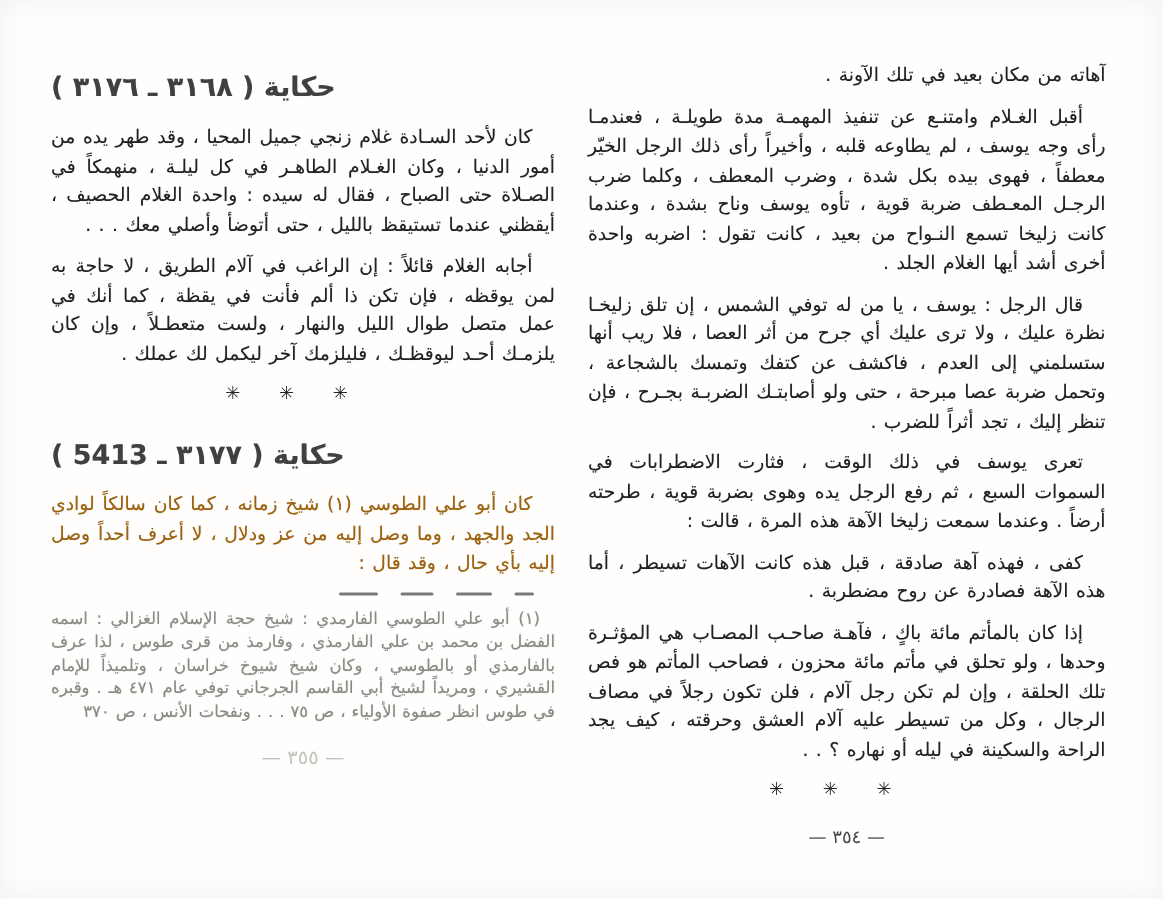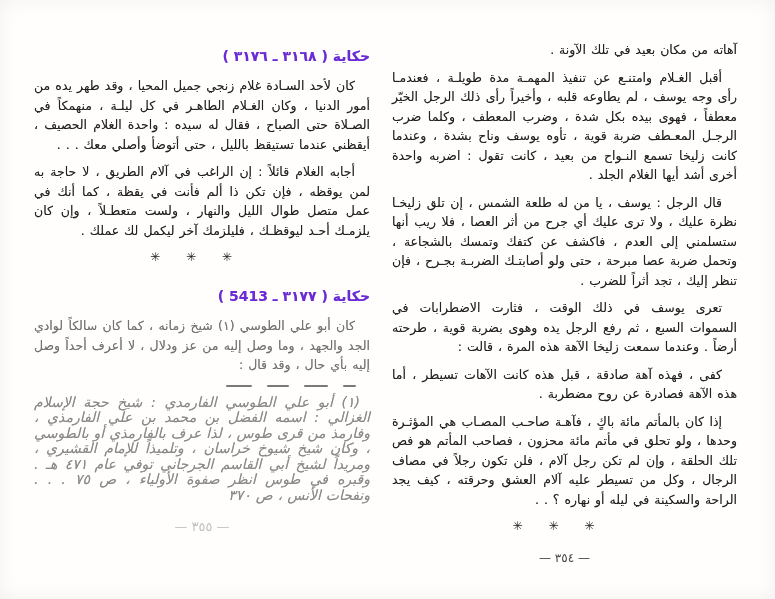--- a/index.html
+++ b/index.html
@@ -21,78 +21,77 @@
     line-height:19.5px;
     color:#222120;
     text-align:justify;
     text-indent:15px;
     text-shadow:0 0 0.5px rgba(25,25,25,0.35);
     word-spacing:1px;
   }
   .continuation{text-indent:0;}
   .story-title{
     margin:0 0 12px 0;
-    font-size:14px;
+    font-size:18px;
     font-weight:700;
-    text-align:right;
-    color:#6d28d9;
+    text-align:left;
+    color:#404040;
     letter-spacing:0.5px;
     text-shadow:0 0 0.5px rgba(25,25,25,0.3);
   }
   .title-second{margin-top:24px;}
   .stars{
     margin:10px 0 6px 0;
     text-align:center;
     font-size:12px;
     letter-spacing:11px;
     padding-left:0;
     color:#262524;
     text-indent:11px; 
   }
-  .faded{color:#737373;}
+  .faded{color:#a16207;}
   .fn-sep{
     display:flex;
     gap:15px;
     justify-content:flex-start;
     margin:10px 14px 8px 0;
     align-items:center;
   }
   .fn-sep span{display:block;height:2px;background:#7a7977;border-radius:1px;}
   .fn-dash-1{width:13px;}
   .fn-dash-2{width:24px;}
   .fn-dash-3{width:22px;}
   .fn-dash-4{width:26px;}
   .footnote{
     margin:0;
-    font-size:14px;
+    font-size:11px;
     line-height:15.5px;
     color:#8b8a87;
     text-align:justify;
     text-indent:10px;
     text-shadow:0 0 0.6px rgba(120,120,118,0.5);
     word-spacing:0.5px;
-    font-style:italic;
   }
   .page-num{
     text-align:center;
     font-size:12px;
     letter-spacing:2px;
   }
   .page-num-right{margin-top:18px;color:#474645;}
   .page-num-left{margin-top:16px;color:#c3c2bf;font-size:13px;}
 </style>
 </head>
 <body>
 
 <div class="spread">
 
   <div class="page page-right">
     <p class="body-text continuation">آهاته من مكان بعيد في تلك الآونة .</p>
     <p class="body-text">أقبل الغـلام وامتنـع عن تنفيذ المهمـة مدة طويلـة ، فعندمـا رأى وجه يوسف ، لم يطاوعه قلبه ، وأخيراً رأى ذلك الرجل الخيّر معطفاً ، فهوى بيده بكل شدة ، وضرب المعطف ، وكلما ضرب الرجـل المعـطف ضربة قوية ، تأوه يوسف وناح بشدة ، وعندما كانت زليخا تسمع النـواح من بعيد ، كانت تقول : اضربه واحدة أخرى أشد أيها الغلام الجلد .</p>
-    <p class="body-text">قال الرجل : يوسف ، يا من له طلعة الشمس ، إن تلق زليخـا نظرة عليك ، ولا ترى عليك أي جرح من أثر العصا ، فلا ريب أنها ستسلمني إلى العدم ، فاكشف عن كتفك وتمسك بالشجاعة ، وتحمل ضربة عصا مبرحة ، حتى ولو أصابتـك الضربـة بجـرح ، فإن تنظر إليك ، تجد أثراً للضرب .</p>
+    <p class="body-text">قال الرجل : يوسف ، يا من له توفي الشمس ، إن تلق زليخـا نظرة عليك ، ولا ترى عليك أي جرح من أثر العصا ، فلا ريب أنها ستسلمني إلى العدم ، فاكشف عن كتفك وتمسك بالشجاعة ، وتحمل ضربة عصا مبرحة ، حتى ولو أصابتـك الضربـة بجـرح ، فإن تنظر إليك ، تجد أثراً للضرب .</p>
     <p class="body-text">تعرى يوسف في ذلك الوقت ، فثارت الاضطرابات في السموات السبع ، ثم رفع الرجل يده وهوى بضربة قوية ، طرحته أرضاً . وعندما سمعت زليخا الآهة هذه المرة ، قالت :</p>
     <p class="body-text">كفى ، فهذه آهة صادقة ، قبل هذه كانت الآهات تسيطر ، أما هذه الآهة فصادرة عن روح مضطربة .</p>
     <p class="body-text">إذا كان بالمأتم مائة باكٍ ، فآهـة صاحـب المصـاب هي المؤثـرة وحدها ، ولو تحلق في مأتم مائة محزون ، فصاحب المأتم هو فص تلك الحلقة ، وإن لم تكن رجل آلام ، فلن تكون رجلاً في مصاف الرجال ، وكل من تسيطر عليه آلام العشق وحرقته ، كيف يجد الراحة والسكينة في ليله أو نهاره ؟ . .</p>
     <div class="stars">✳ ✳ ✳</div>
     <div class="page-num page-num-right">— ٣٥٤ —</div>
   </div>
 
   <div class="page page-left">
     <div class="story-title">حكاية ( ٣١٦٨ ـ ٣١٧٦ )</div>
     <p class="body-text">كان لأحد السـادة غلام زنجي جميل المحيا ، وقد طهر يده من أمور الدنيا ، وكان الغـلام الطاهـر في كل ليلـة ، منهمكاً في الصـلاة حتى الصباح ، فقال له سيده : واحدة الغلام الحصيف ، أيقظني عندما تستيقظ بالليل ، حتى أتوضأ وأصلي معك . . .</p>

